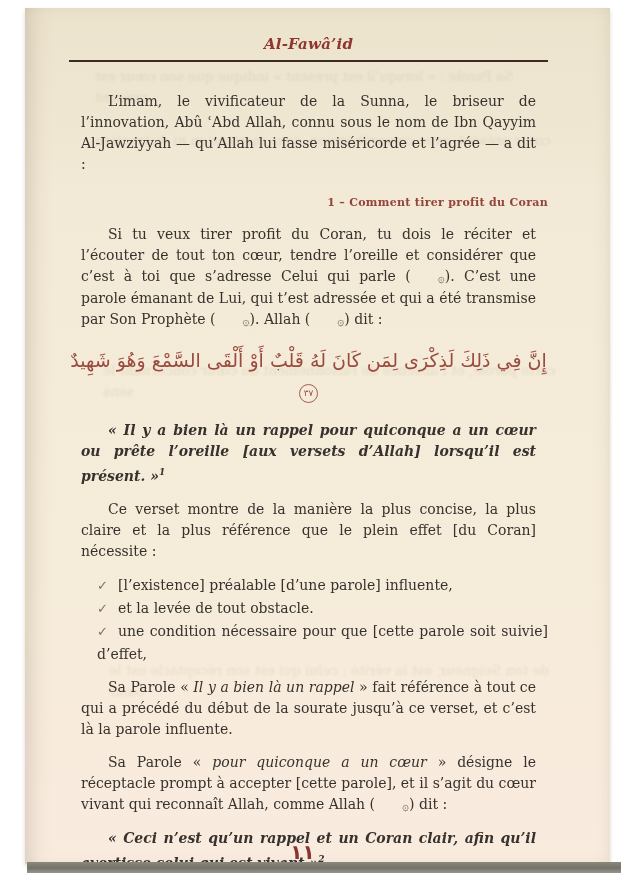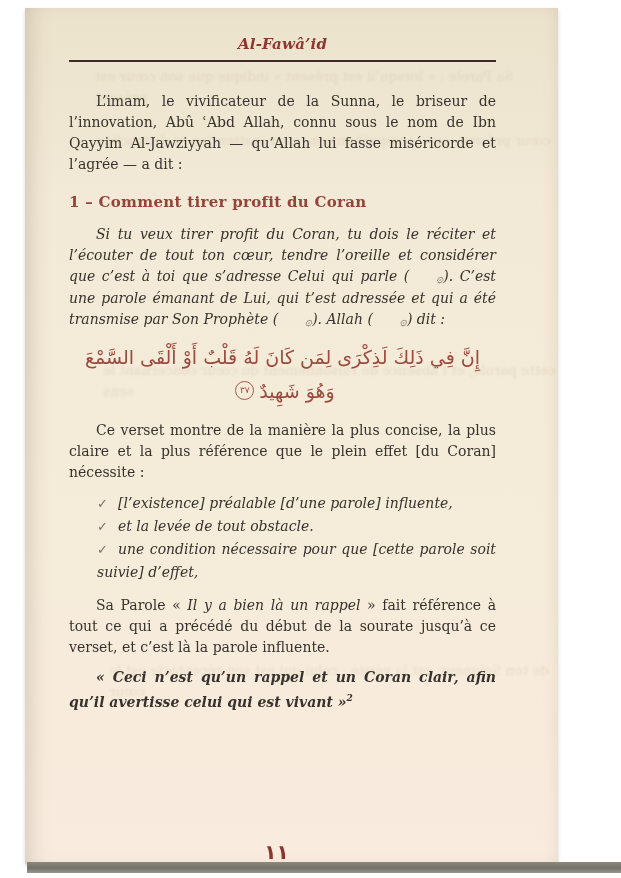--- a/index.html
+++ b/index.html
@@ -4,21 +4,21 @@
 <style>
   html,body{margin:0;padding:0;}
   body{
     width:621px;height:878px;position:relative;
     background:#ffffff;
     font-family:"DejaVu Serif", serif;
     overflow:hidden;
   }
   
   .page{
-    position:absolute;left:25px;top:8px;width:533px;height:856px;
+    position:absolute;left:25px;top:8px;width:585px;height:856px;
     background:linear-gradient(180deg,#ece3cd 0%,#f2e9d6 22%,#f4ebd8 48%,#f6ecda 68%,#f8ebdc 84%,#f9ecdf 100%);
     box-shadow:inset 16px 0 26px -16px rgba(90,70,50,.28),
                inset -10px 0 18px -12px rgba(120,100,70,.18),
                0 2px 4px rgba(0,0,0,.15);
   }
   .scan-bottom-bar{
     position:absolute;left:27px;right:0;top:862px;height:11px;
     background:linear-gradient(180deg,#8b897d 0%,#73726a 55%,#9a988c 100%);
     filter:blur(.4px);
   }
@@ -37,28 +37,28 @@
     position:relative;padding:26px 62px 0 44px;
     color:#37322d;font-size:14px;line-height:21px;
   }
   .header-title{
     text-align:center;font-style:italic;font-weight:bold;
     font-size:15px;color:#8e362f;letter-spacing:.2px;
   }
   .header-rule{
     margin-top:5px;height:2px;background:#3e2b24;border:none;
   }
-  p{margin:0;text-align:justify;}
+  p{margin:12px;text-align:justify;}
   .indent{text-indent:27px;}
   .intro{margin-top:29px;}
   .section-heading{
-    margin-top:17px;text-align:left;font-weight:bold;
-    font-size:15px;color:#94443a;letter-spacing:.3px;
+    margin-top:17px;text-align:right;font-weight:bold;
+    font-size:11px;color:#94443a;letter-spacing:.3px;
   }
-  .para2{margin-top:11px;font-style:italic;}
+  .para2{margin-top:11px;}
   
   .honorific{
     font-family:"DejaVu Sans",sans-serif;font-size:12px;color:#4d3c32;
     display:inline-block;transform:translateY(1px);
   }
   
   .verse{
     direction:rtl;text-align:center;margin-top:9px;
     font-family:"DejaVu Sans",sans-serif;font-size:19px;line-height:34px;
     color:#9a4a3e;
@@ -68,21 +68,21 @@
     width:17px;height:17px;border:1.2px solid #a85a4d;border-radius:50%;
     font-size:9px;line-height:1;color:#9a4a3e;margin:0 5px;
     vertical-align:middle;transform:translateY(-2px);text-align:right;
   }
   
   .quote{font-weight:bold;font-style:italic;margin-top:9px;}
   .quote sup,.fn-sup{font-size:9px;}
   .bi{font-weight:normal;font-style:italic;}
   .para-mid{margin-top:12px;}
   
-  .checklist{margin:9px 0 0 0;padding:0 0 0 28px;list-style:none;font-style:italic;}
+  .checklist{margin:9px 0 0 0;padding:0 0 0 28px;list-style:none;}
   .checklist li{margin:0;line-height:22px;text-align:justify;}
   .check-icon{
     font-family:"DejaVu Sans",sans-serif;color:#78726a;font-size:13px;
     display:inline-block;width:21px;
   }
   
   .page-number{
     position:absolute;left:0;right:30px;top:832px;text-align:center;
     font-family:"DejaVu Sans",sans-serif;font-weight:bold;
     font-size:20px;color:#8a352e;
@@ -104,31 +104,33 @@
     <hr class="header-rule">
 
     <p class="intro indent">L’imam, le vivificateur de la Sunna, le briseur de l’innovation, Abû ʿAbd Allah, connu sous le nom de Ibn Qayyim Al-Jawziyyah — qu’Allah lui fasse miséricorde et l’agrée — a dit :</p>
 
     <div class="section-heading">1 – Comment tirer profit du Coran</div>
 
     <p class="para2 indent"><span>Si tu veux tirer profit du Coran, tu dois le réciter et l’écouter de tout ton cœur, tendre l’oreille et considérer que c’est à toi que s’adresse Celui qui parle (</span><span class="honorific">۞</span><span>). C’est une parole émanant de Lui, qui t’est adressée et qui a été transmise par Son Prophète (</span><span class="honorific">۞</span><span>). Allah (</span><span class="honorific">۞</span><span>) dit :</span></p>
 
     <div class="verse" dir="rtl"><span>إِنَّ فِي ذَلِكَ لَذِكْرَى لِمَن كَانَ لَهُ قَلْبٌ أَوْ أَلْقَى السَّمْعَ وَهُوَ شَهِيدٌ</span><span class="ayah-circle">٣٧</span></div>
 
+    <p class="quote indent"><span>« Il y a bien là un rappel pour quiconque a un cœur ou prête l’oreille [aux versets d’Allah] lorsqu’il est présent. »</span><sup>1</sup></p>
 
     <p class="para-mid indent">Ce verset montre de la manière la plus concise, la plus claire et la plus référence que le plein effet [du Coran] nécessite :</p>
 
     <ul class="checklist">
       <li><span class="check-icon">✓</span><span>[l’existence] préalable [d’une parole] influente,</span></li>
       <li><span class="check-icon">✓</span><span>et la levée de tout obstacle.</span></li>
       <li><span class="check-icon">✓</span><span>une condition nécessaire pour que [cette parole soit suivie] d’effet,</span></li>
     </ul>
 
     <p class="para-mid indent"><span>Sa Parole « </span><span class="bi">Il y a bien là un rappel</span><span> »  fait référence à tout ce qui a précédé du début de la sourate jusqu’à ce verset, et c’est là la parole influente.</span></p>
 
+    <p class="para-mid indent"><span>Sa Parole « </span><span class="bi">pour quiconque a un cœur</span><span> » désigne le réceptacle prompt à accepter [cette parole], et il s’agit du cœur vivant qui reconnaît Allah, comme Allah (</span><span class="honorific">۞</span><span>) dit :</span></p>
 
 
     <p class="quote indent"><span>« Ceci n’est qu’un rappel et un Coran clair, afin qu’il avertisse celui qui est vivant »</span><sup>2</sup></p>
 
   </div>
 
   <div class="page-number">١١</div>
 </div>
 
 <div class="scan-bottom-bar"></div>

